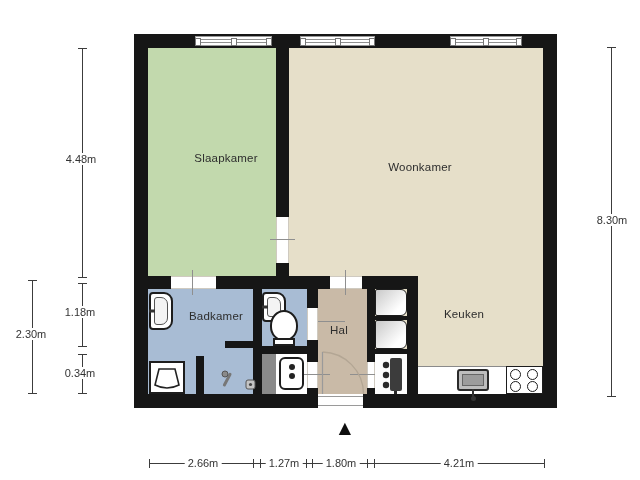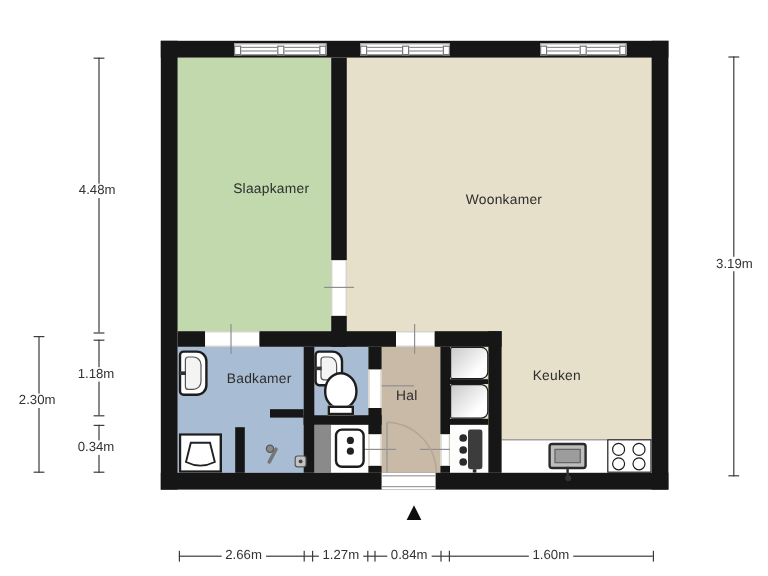--- a/index.html
+++ b/index.html
@@ -190,21 +190,21 @@
   <div class="dim" style="left:306px;top:459px;width:1px;height:9px;"></div>
   <div class="dim" style="left:312px;top:459px;width:1px;height:9px;"></div>
   <div class="dim" style="left:367px;top:459px;width:1px;height:9px;"></div>
   <div class="dim" style="left:374px;top:459px;width:1px;height:9px;"></div>
   <div class="dim" style="left:544px;top:459px;width:1px;height:9px;"></div>
 
   <span class="dlbl" style="left:81px;top:159px;">4.48m</span>
   <span class="dlbl" style="left:80px;top:312px;">1.18m</span>
   <span class="dlbl" style="left:80px;top:373px;">0.34m</span>
   <span class="dlbl" style="left:31px;top:334px;">2.30m</span>
-  <span class="dlbl" style="left:612px;top:220px;">3.19m</span>
+  <span class="dlbl" style="left:612px;top:220px;">8.30m</span>
   <span class="dlbl" style="left:203px;top:463px;">2.66m</span>
   <span class="dlbl" style="left:284px;top:463px;">1.27m</span>
-  <span class="dlbl" style="left:341px;top:463px;">0.84m</span>
-  <span class="dlbl" style="left:459px;top:463px;">1.60m</span>
+  <span class="dlbl" style="left:341px;top:463px;">1.80m</span>
+  <span class="dlbl" style="left:459px;top:463px;">4.21m</span>
 
   <span style="position:absolute;left:345px;top:427px;transform:translate(-50%,-50%);font-size:21px;color:#0e0e0e;line-height:1;">▲</span>
 
 </div>
 
 </body></html>

